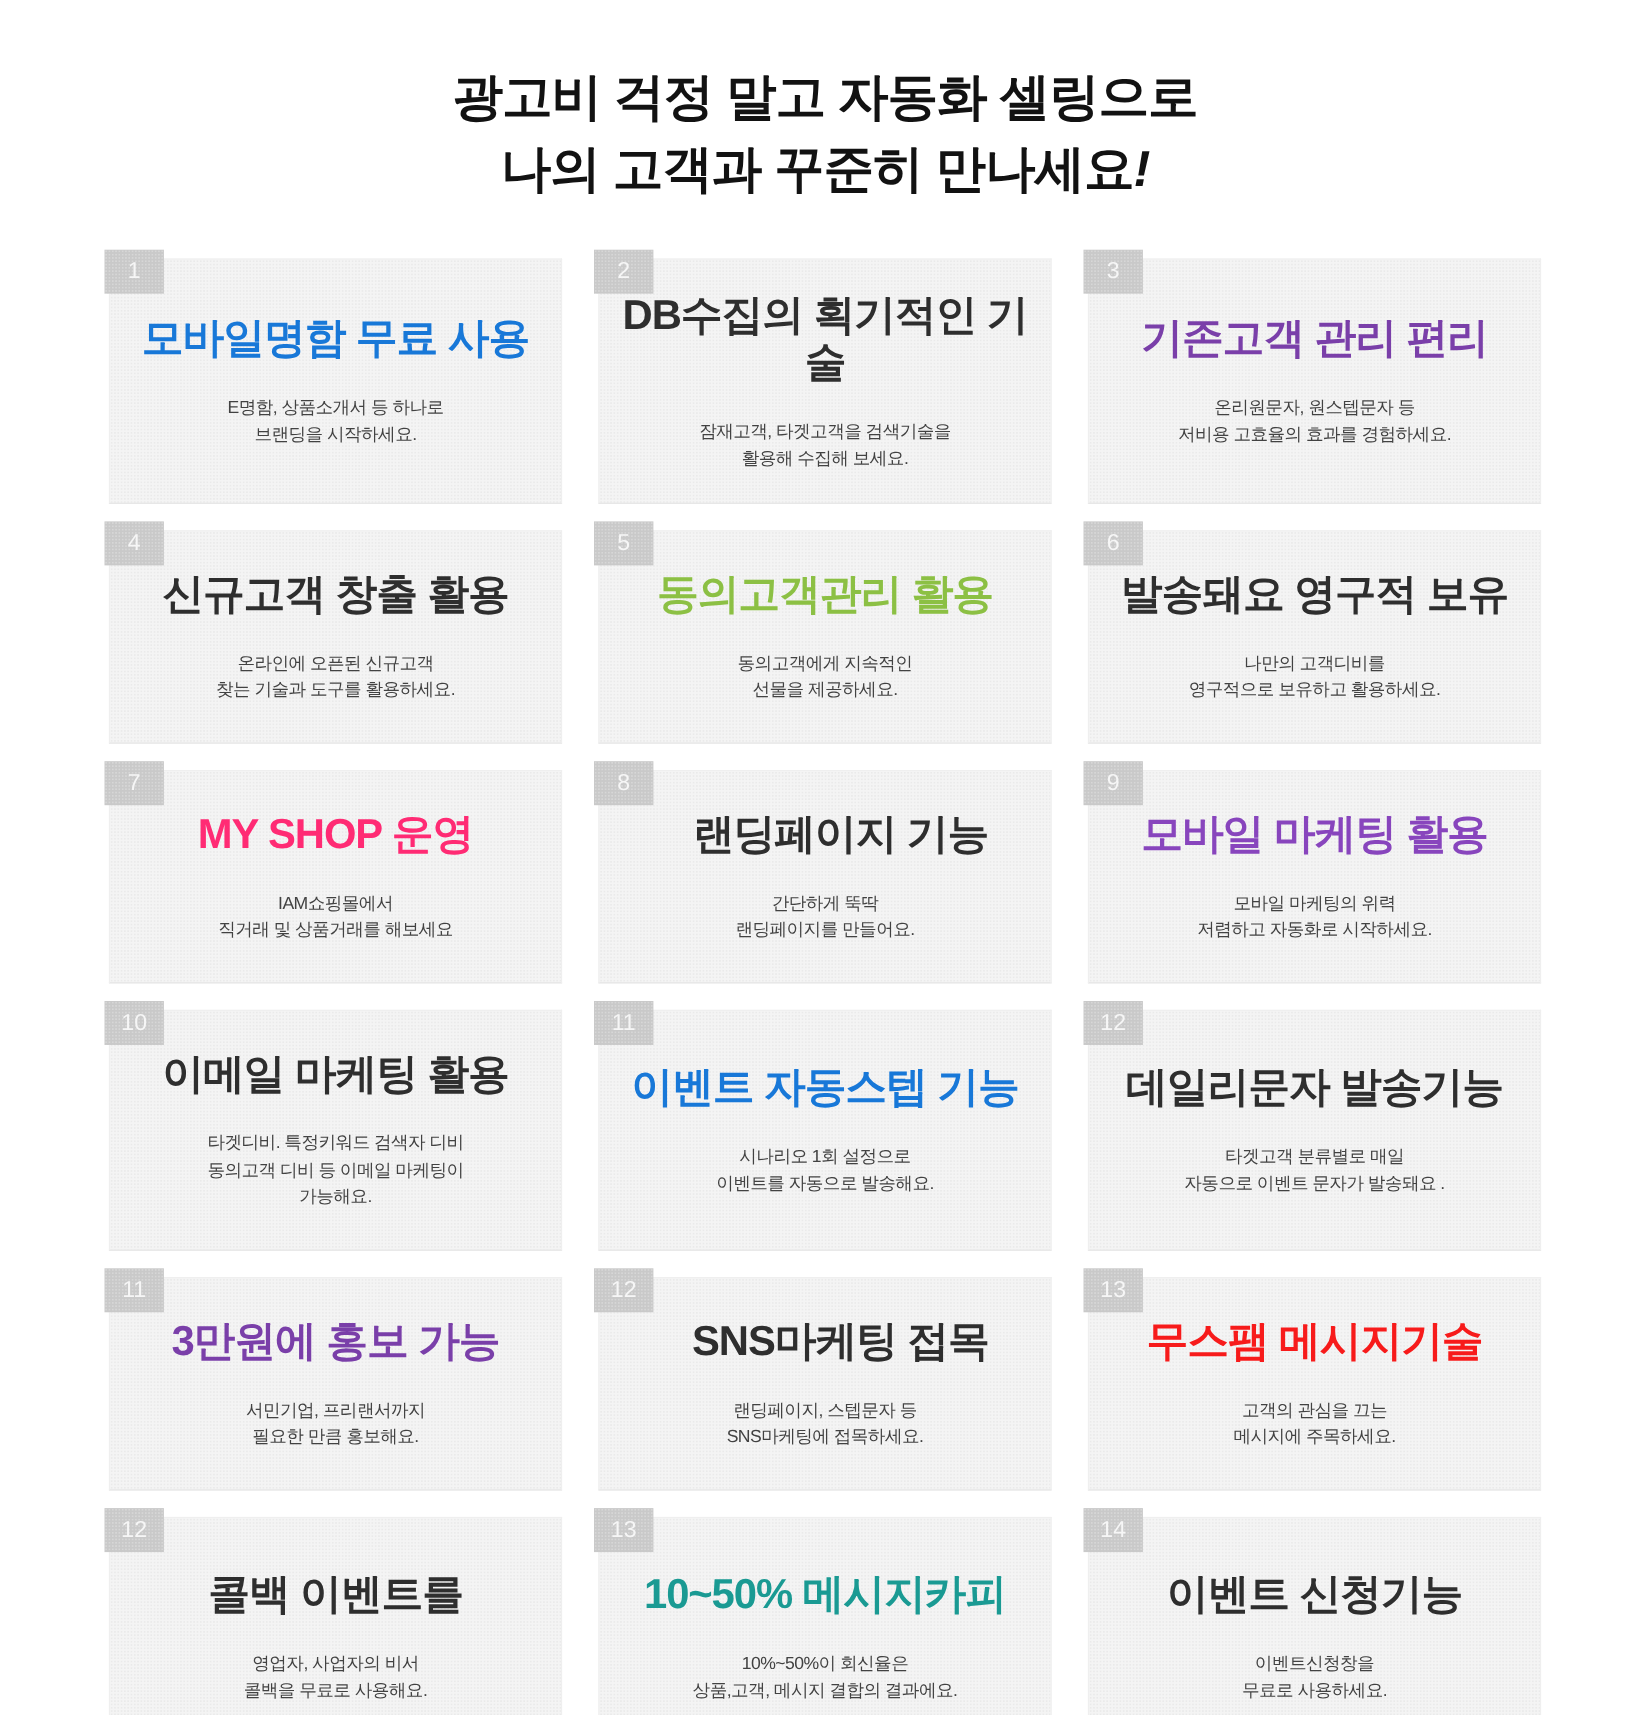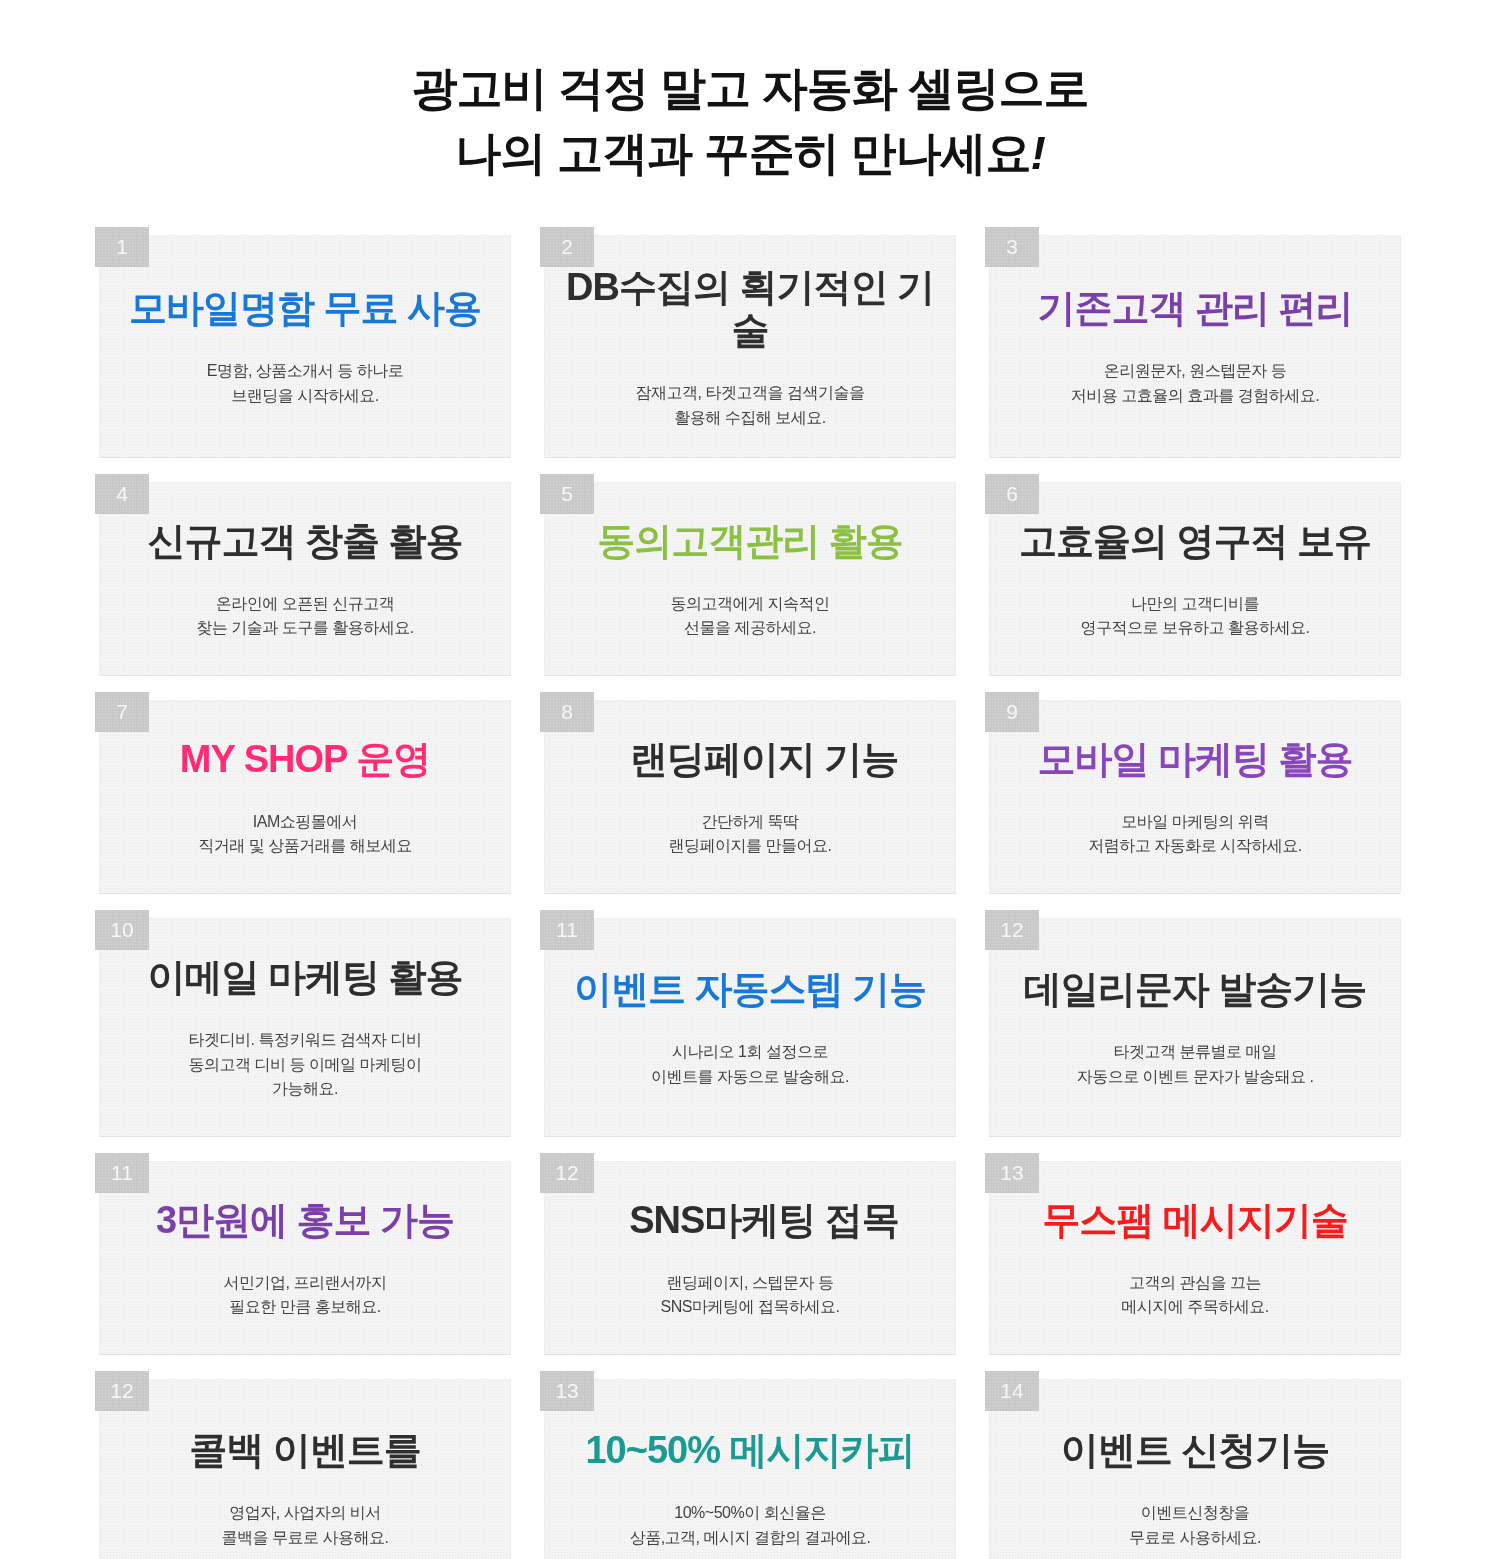--- a/index.html
+++ b/index.html
@@ -131,21 +131,21 @@
       </div>
     <h2 class="card-title" style="color: rgb(140, 192, 68);">동의고객관리 활용</h2>
     <p class="card-desc">동의고객에게 지속적인
 선물을 제공하세요.</p>
   </section>
 
   <section class="card">
     <div class="badge">
         <span>6</span>
       </div>
-    <h2 class="card-title" style="color: rgb(46, 46, 46);">고효율의 영구적 보유</h2>
+    <h2 class="card-title" style="color: rgb(46, 46, 46);">발송돼요 영구적 보유</h2>
     <p class="card-desc">나만의 고객디비를
 영구적으로 보유하고 활용하세요.</p>
   </section>
 
   <section class="card">
     <div class="badge">
         <span>7</span>
       </div>
     <h2 class="card-title" style="color: rgb(255, 43, 116);">MY SHOP 운영</h2>
     <p class="card-desc">IAM쇼핑몰에서

